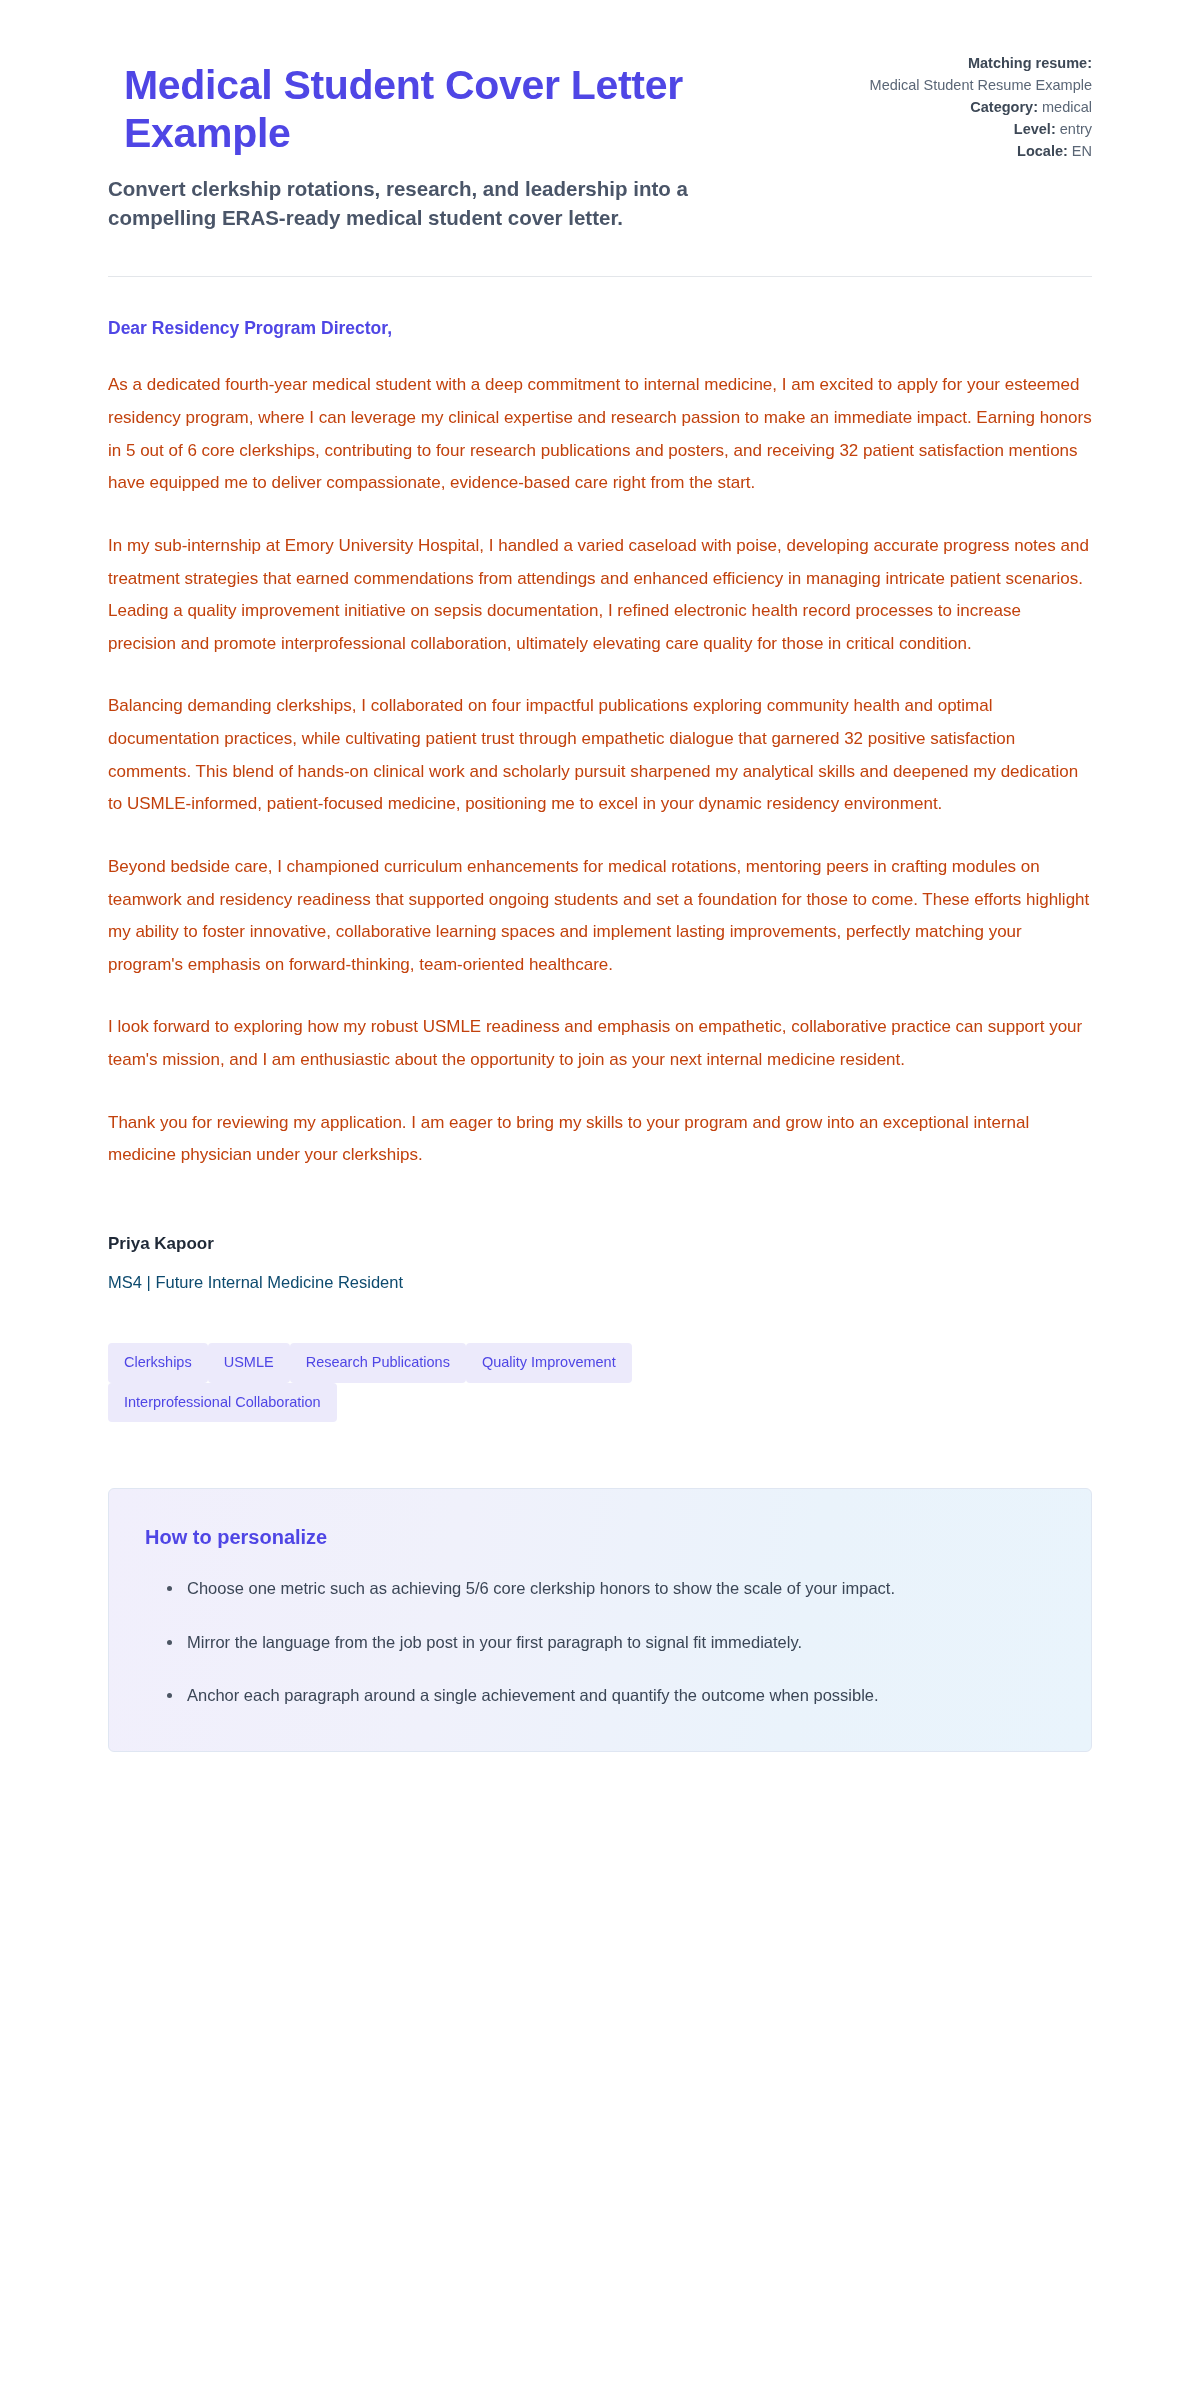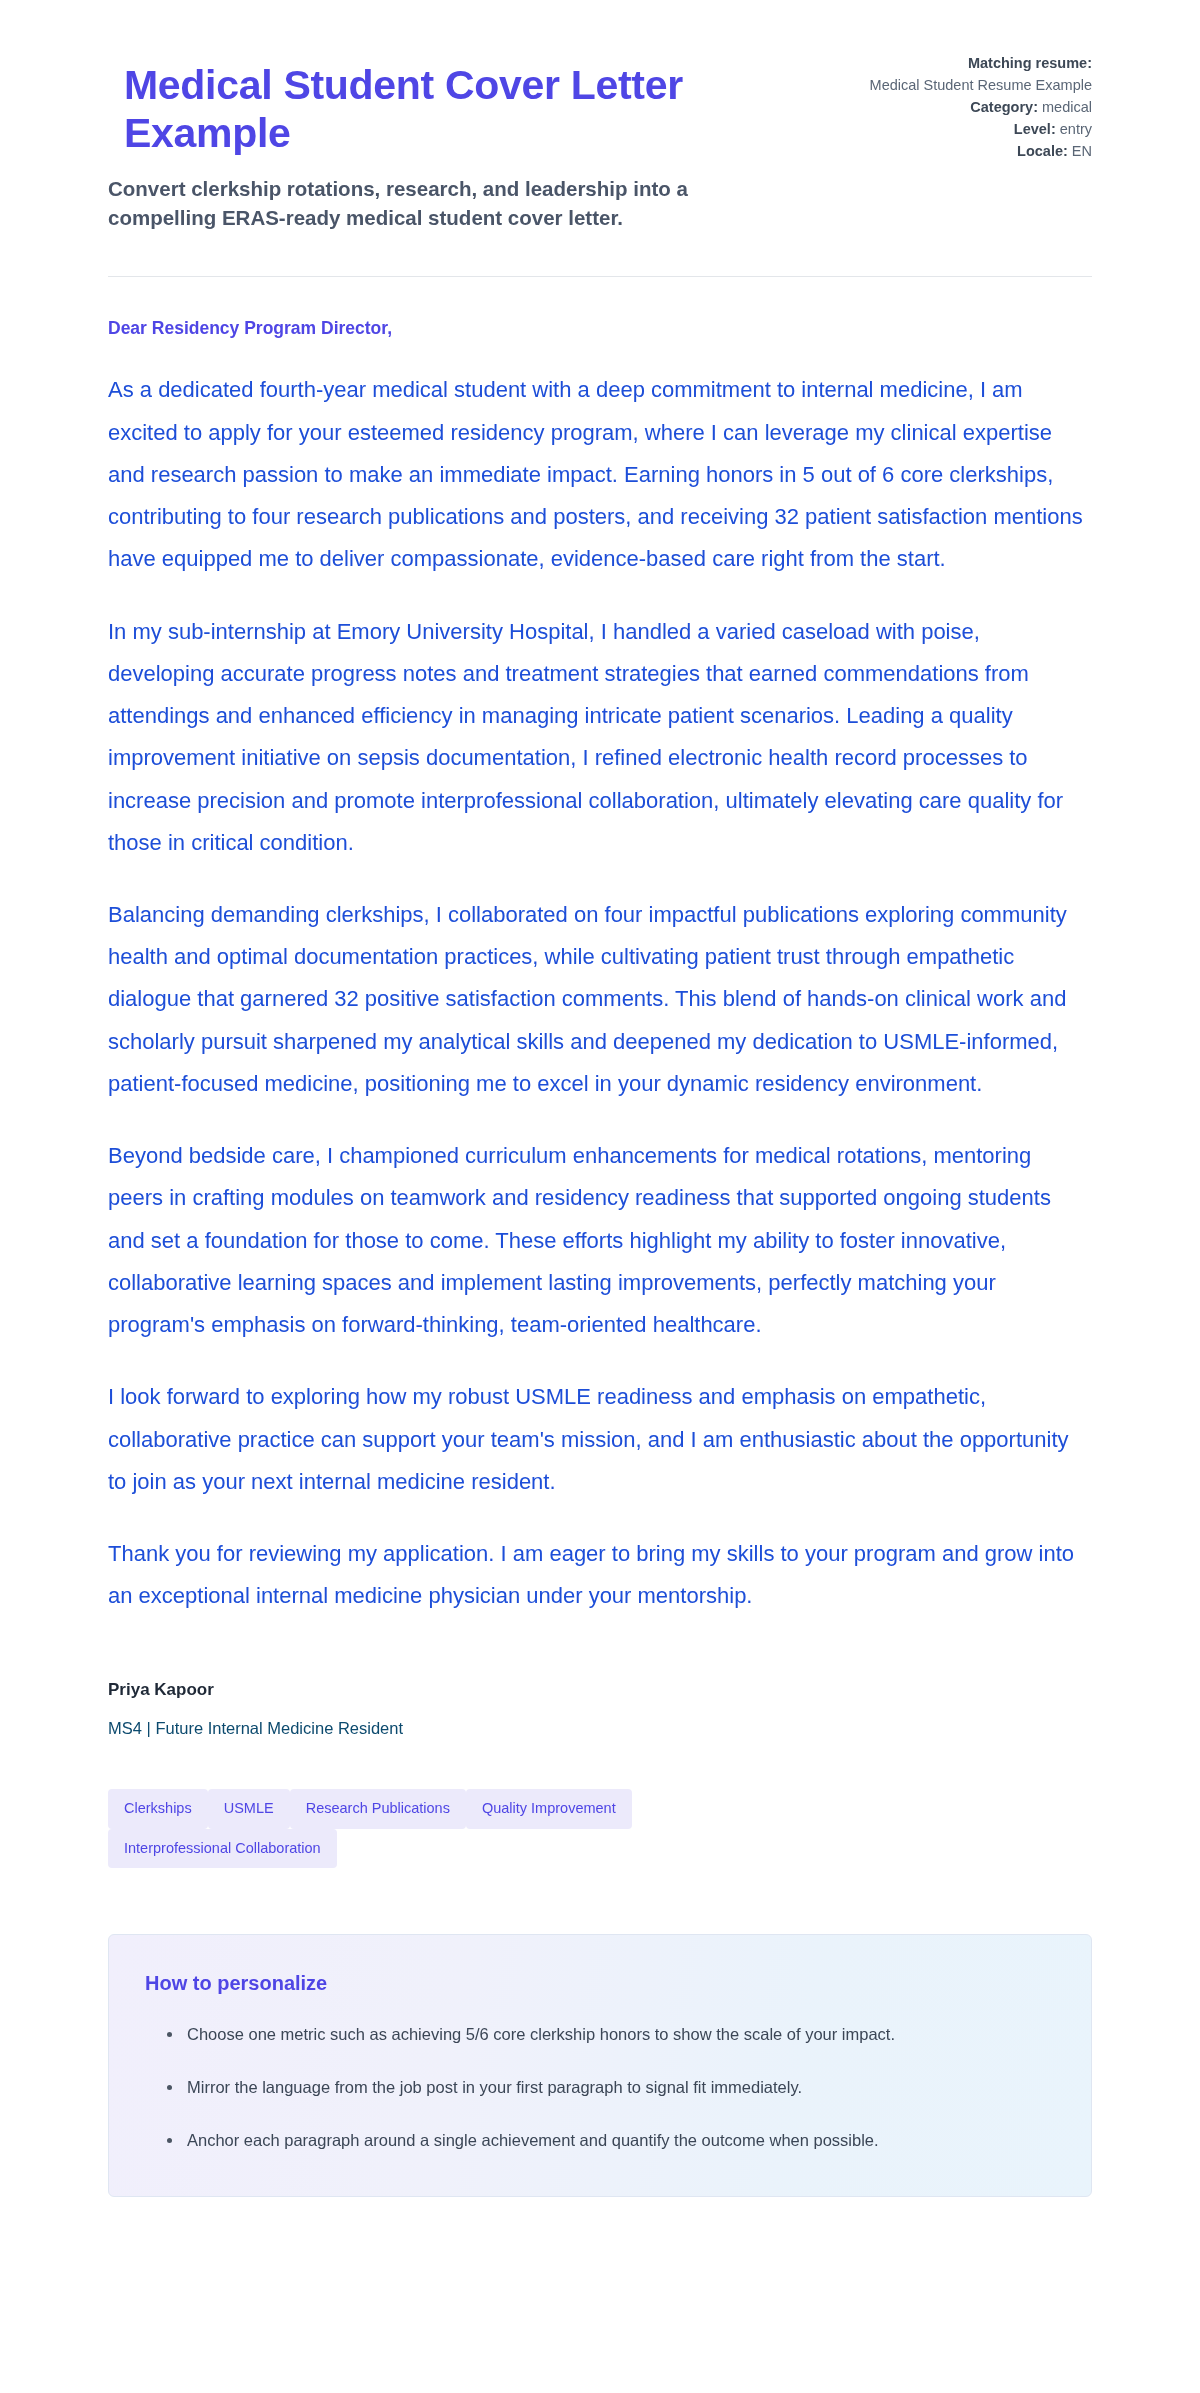--- a/index.html
+++ b/index.html
@@ -77,23 +77,23 @@
   .salutation {
     margin: 0 0 28px 0;
     font-size: 17.5px;
     font-weight: 700;
     color: #4f46e5;
     line-height: 1.5;
   }
 
   .letter p.body-para {
     margin: 0 0 30px 0;
-    font-size: 22px;
+    font-size: 17px;
     line-height: 1.92;
-    color: #1d4ed8;
+    color: #c2410c;
   }
 
   .signature {
     margin-top: 58px;
   }
   .sig-name {
     margin: 0;
     font-size: 17px;
     font-weight: 700;
     color: #1f2937;
@@ -199,21 +199,21 @@
   <hr class="divider">
 
   <div class="letter">
     <p class="salutation">Dear Residency Program Director,</p>
 
     <p class="body-para">As a dedicated fourth-year medical student with a deep commitment to internal medicine, I am excited to apply for your esteemed residency program, where I can leverage my clinical expertise and research passion to make an immediate impact. Earning honors in 5 out of 6 core clerkships, contributing to four research publications and posters, and receiving 32 patient satisfaction mentions have equipped me to deliver compassionate, evidence-based care right from the start.</p>
     <p class="body-para">In my sub-internship at Emory University Hospital, I handled a varied caseload with poise, developing accurate progress notes and treatment strategies that earned commendations from attendings and enhanced efficiency in managing intricate patient scenarios. Leading a quality improvement initiative on sepsis documentation, I refined electronic health record processes to increase precision and promote interprofessional collaboration, ultimately elevating care quality for those in critical condition.</p>
     <p class="body-para">Balancing demanding clerkships, I collaborated on four impactful publications exploring community health and optimal documentation practices, while cultivating patient trust through empathetic dialogue that garnered 32 positive satisfaction comments. This blend of hands-on clinical work and scholarly pursuit sharpened my analytical skills and deepened my dedication to USMLE-informed, patient-focused medicine, positioning me to excel in your dynamic residency environment.</p>
     <p class="body-para">Beyond bedside care, I championed curriculum enhancements for medical rotations, mentoring peers in crafting modules on teamwork and residency readiness that supported ongoing students and set a foundation for those to come. These efforts highlight my ability to foster innovative, collaborative learning spaces and implement lasting improvements, perfectly matching your program's emphasis on forward-thinking, team-oriented healthcare.</p>
     <p class="body-para">I look forward to exploring how my robust USMLE readiness and emphasis on empathetic, collaborative practice can support your team's mission, and I am enthusiastic about the opportunity to join as your next internal medicine resident.</p>
-    <p class="body-para">Thank you for reviewing my application. I am eager to bring my skills to your program and grow into an exceptional internal medicine physician under your mentorship.</p>
+    <p class="body-para">Thank you for reviewing my application. I am eager to bring my skills to your program and grow into an exceptional internal medicine physician under your clerkships.</p>
 
     <div class="signature">
       <p class="sig-name">Priya Kapoor</p>
       <p class="sig-role">MS4 | Future Internal Medicine Resident</p>
     </div>
   </div>
 
   <div class="tags">
     <span class="tag">Clerkships</span>
     <span class="tag">USMLE</span>

